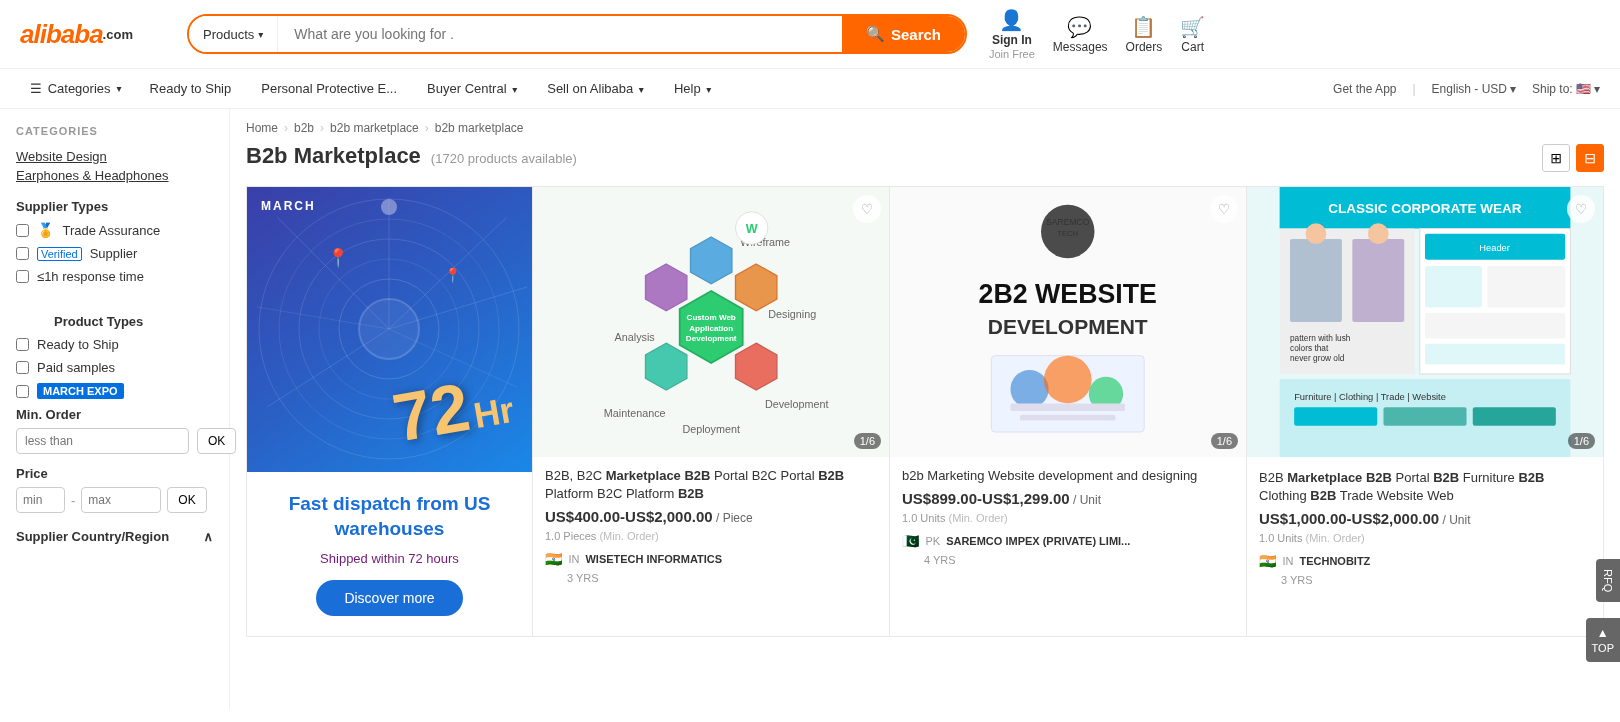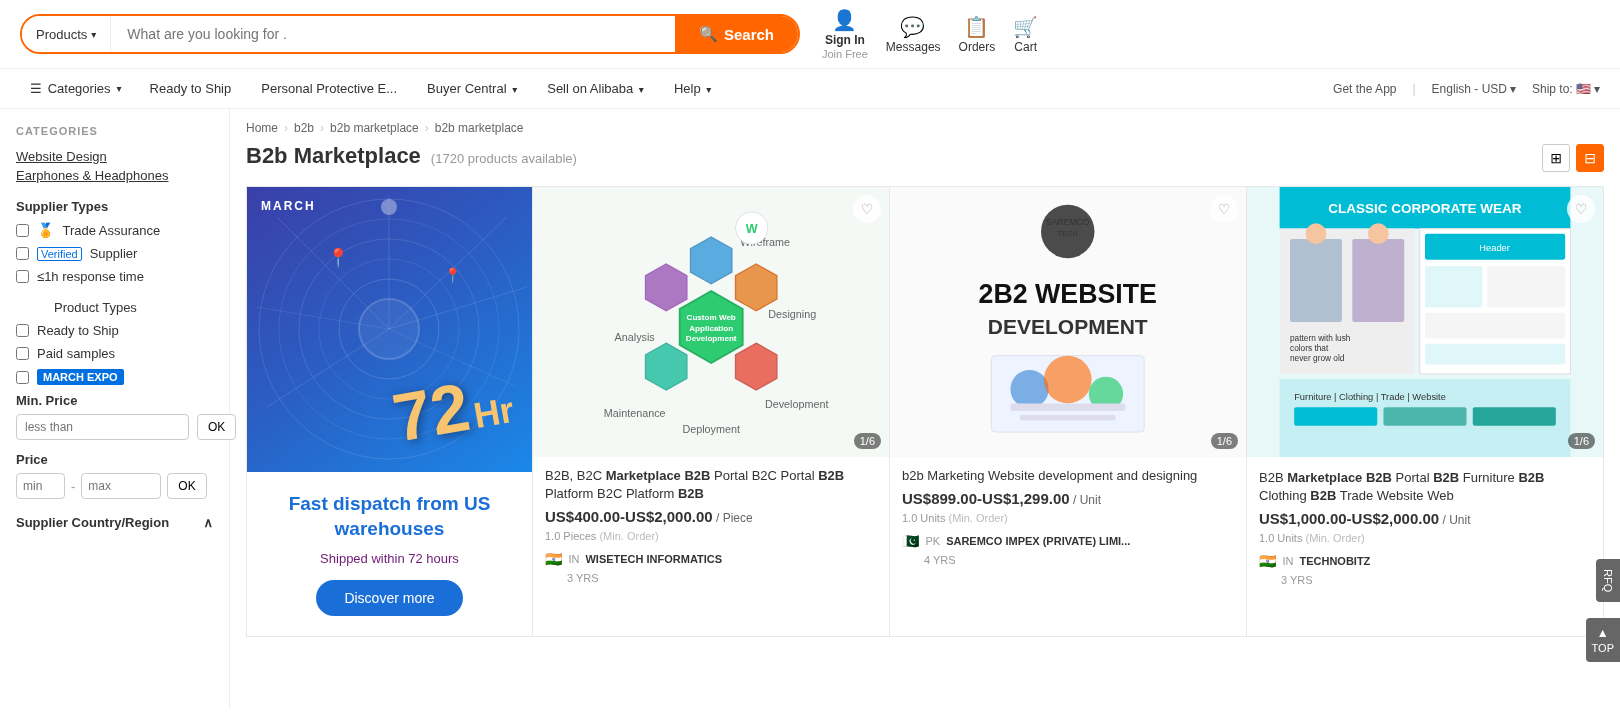--- a/index.html
+++ b/index.html
@@ -2,20 +2,24 @@
 <html><head>
   <meta charset="utf-8">
   <style>
     * { box-sizing: border-box; margin: 0; padding: 0; }
     body { font-family: Arial, sans-serif; font-size: 13px; color: #333; background: #fff; }
   </style>
 </head>
 <body>
 
 <header style="display:flex;align-items:center;padding:8px 20px;border-bottom:1px solid #eee;gap:12px;">
+  <div style="display:flex;align-items:center;min-width:155px;cursor:pointer;">
+    <span style="color:#f60;font-size:26px;font-weight:900;font-style:italic;letter-spacing:-1px;">alibaba</span>
+    <span style="font-size:13px;color:#333;font-weight:bold;">.com</span>
+  </div>
 
   <div style="display:flex;flex:1;border:2px solid #f60;border-radius:24px;overflow:hidden;max-width:780px;">
     <div style="display:flex;align-items:center;gap:4px;padding:0 14px;background:#fff;border-right:1px solid #eee;cursor:pointer;white-space:nowrap;font-size:13px;">
       <span>Products</span>
       <span style="font-size:10px;">▾</span>
     </div>
     <input type="text" style="flex: 1 1 0%; border: none; outline: none; padding: 10px 16px; font-size: 14px; color: rgb(153, 153, 153);" placeholder="What are you looking for .">
     <button style="background:#f60;color:#fff;border:none;padding:0 24px;font-size:15px;font-weight:bold;cursor:pointer;display:flex;align-items:center;gap:6px;">
       <span>🔍</span>
       <span>Search</span>
@@ -97,39 +101,39 @@
       <input type="checkbox" style="">
       <span style="color:#0070e0;font-size:11px;border:1px solid #0070e0;padding:0 3px;border-radius:2px;">Verified</span>
       <span>Supplier</span>
     </label>
 
     <label style="display:flex;align-items:center;gap:8px;margin-bottom:8px;font-size:13px;cursor:pointer;">
       <input type="checkbox" style="">
       <span>≤1h response time</span>
     </label>
 
-    <div style="margin-top:16px;margin-bottom:8px;font-weight:normal;font-size:13px;padding-left:38px;">Product Types</div>
+    <div style="margin-top:30px;margin-bottom:8px;font-weight:bold;font-size:13px;padding-left:38px;">Product Types</div>
 
     <label style="display:flex;align-items:center;gap:8px;margin-bottom:8px;font-size:13px;cursor:pointer;">
       <input type="checkbox" style="">
       <span>Ready to Ship</span>
     </label>
 
     <label style="display:flex;align-items:center;gap:8px;margin-bottom:8px;font-size:13px;cursor:pointer;">
       <input type="checkbox" style="">
       <span>Paid samples</span>
     </label>
 
     <label style="display:flex;align-items:center;gap:8px;margin-bottom:8px;font-size:13px;cursor:pointer;">
       <input type="checkbox" style="">
       <span style="background:#0070e0;color:#fff;font-size:11px;padding:2px 6px;border-radius:2px;font-weight:bold;">MARCH EXPO</span>
     </label>
 
     <div style="margin-top:8px;">
-      <div style="font-weight:bold;font-size:13px;margin-bottom:6px;">Min. Price</div>
+      <div style="font-weight:bold;font-size:13px;margin-bottom:6px;">Min. Order</div>
       <div style="display:flex;align-items:center;gap:8px;">
         <input type="text" placeholder="less than" style="flex: 1 1 0%; border: 1px solid rgb(204, 204, 204); border-radius: 4px; padding: 5px 8px; font-size: 12px; color: rgb(153, 153, 153); outline: none;">
         <button style="border:1px solid #ccc;background:#fff;padding:5px 10px;border-radius:4px;cursor:pointer;font-size:12px;">OK</button>
       </div>
     </div>
 
     <div style="margin-top:12px;">
       <div style="font-weight:bold;font-size:13px;margin-bottom:6px;">Price</div>
       <div style="display:flex;align-items:center;gap:6px;">
         <input type="text" placeholder="min" style="width: 49px; border: 1px solid rgb(204, 204, 204); border-radius: 4px; padding: 5px 6px; font-size: 12px; outline: none;">

